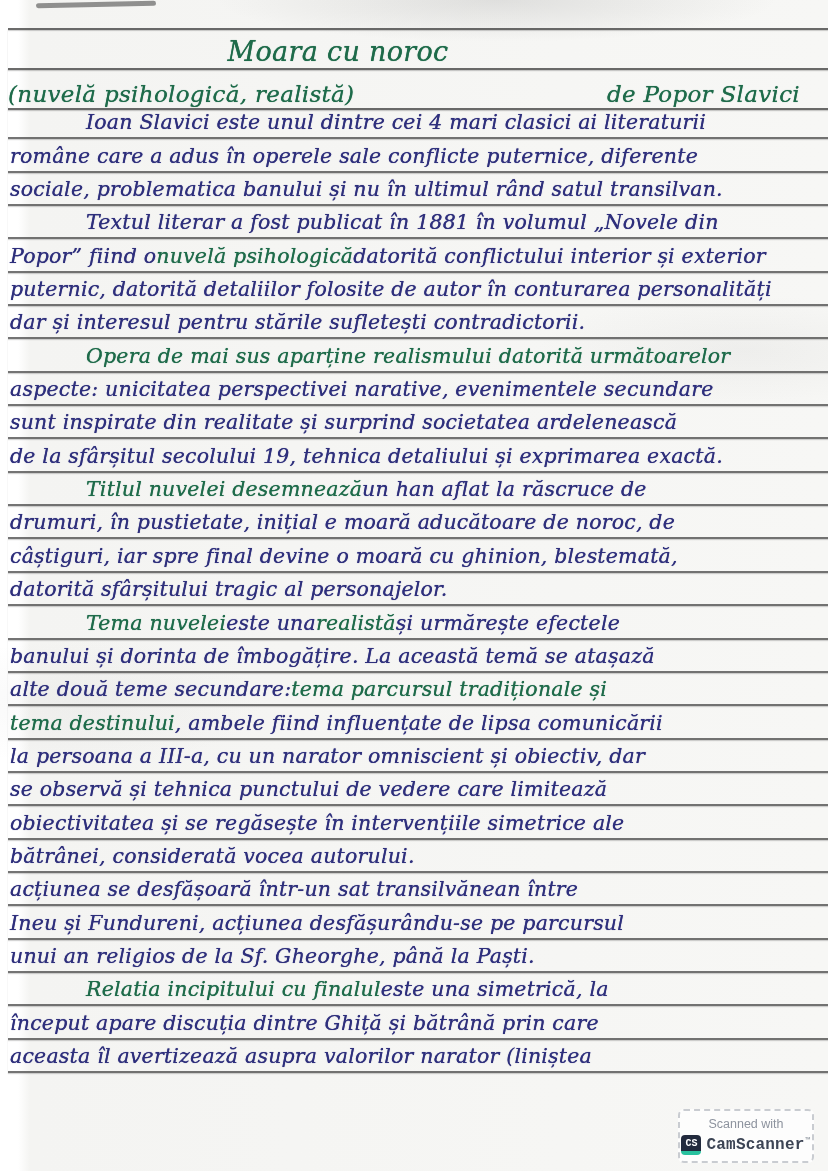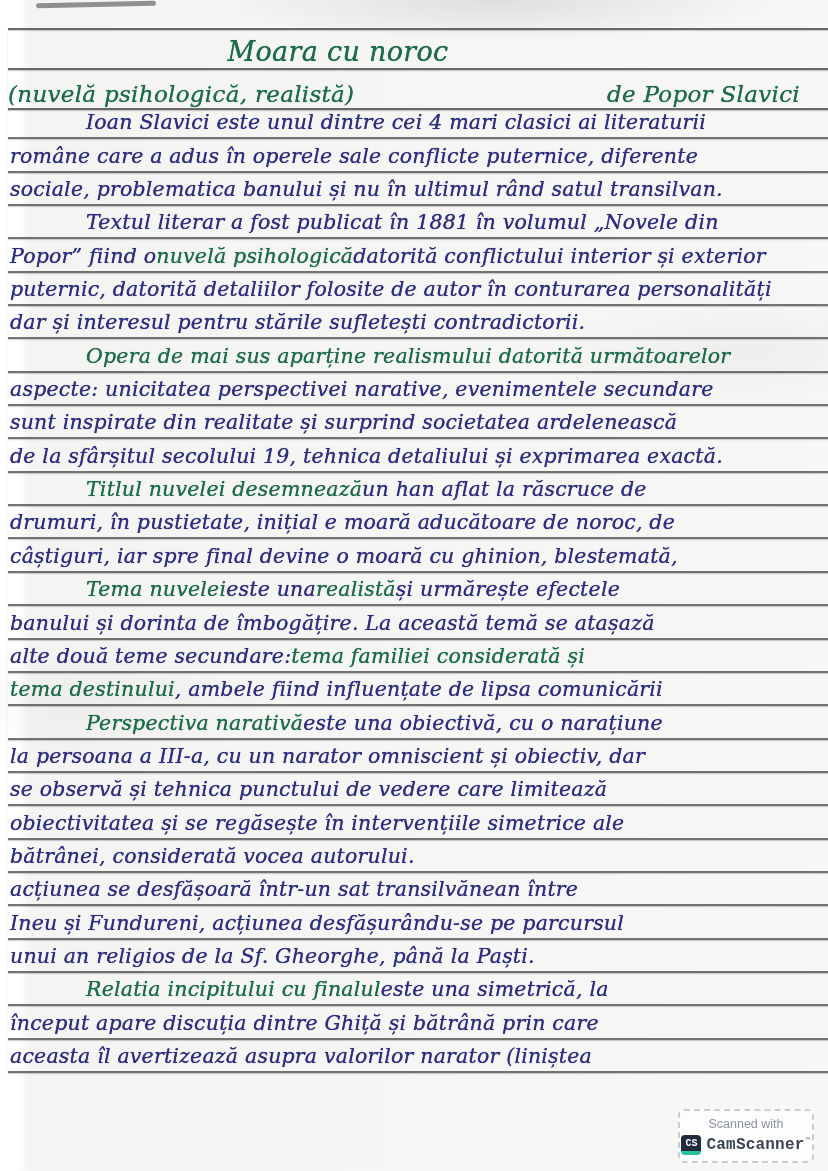--- a/index.html
+++ b/index.html
@@ -155,40 +155,39 @@
       <div class="row indent">
         <span class="seg hand green">Titlul nuvelei desemnează</span>
         <span class="seg hand blue"> un han aflat la răscruce de</span>
       </div>
       <div class="row">
         <span class="seg hand blue">drumuri, în pustietate, inițial e moară aducătoare de noroc, de</span>
       </div>
       <div class="row">
         <span class="seg hand blue">câștiguri, iar spre final devine o moară cu ghinion, blestemată,</span>
       </div>
+      <div class="row">
+        <span class="seg hand blue">datorită sfârșitului tragic al personajelor.</span>
+      </div>
       <div class="row indent">
         <span class="seg hand green">Tema nuvelei</span>
         <span class="seg hand blue"> este una </span>
         <span class="seg hand green">realistă</span>
         <span class="seg hand blue"> și urmărește efectele</span>
       </div>
       <div class="row">
         <span class="seg hand blue">banului și dorinta de îmbogățire. La această temă se atașază</span>
       </div>
       <div class="row">
         <span class="seg hand blue">alte două teme secundare: </span>
-        <span class="seg hand green">tema familiei considerată și</span>
+        <span class="seg hand green">tema parcursul tradiționale și</span>
       </div>
       <div class="row">
         <span class="seg hand green">tema destinului</span>
         <span class="seg hand blue">, ambele fiind influențate de lipsa comunicării</span>
-      </div>
-      <div class="row indent">
-        <span class="seg hand green">Perspectiva narativă</span>
-        <span class="seg hand blue"> este una obiectivă, cu o narațiune</span>
       </div>
       <div class="row">
         <span class="seg hand blue">la persoana a III-a, cu un narator omniscient și obiectiv, dar</span>
       </div>
       <div class="row">
         <span class="seg hand blue">se observă și tehnica punctului de vedere care limitează</span>
       </div>
       <div class="row">
         <span class="seg hand blue">obiectivitatea și se regăsește în intervențiile simetrice ale</span>
       </div>

